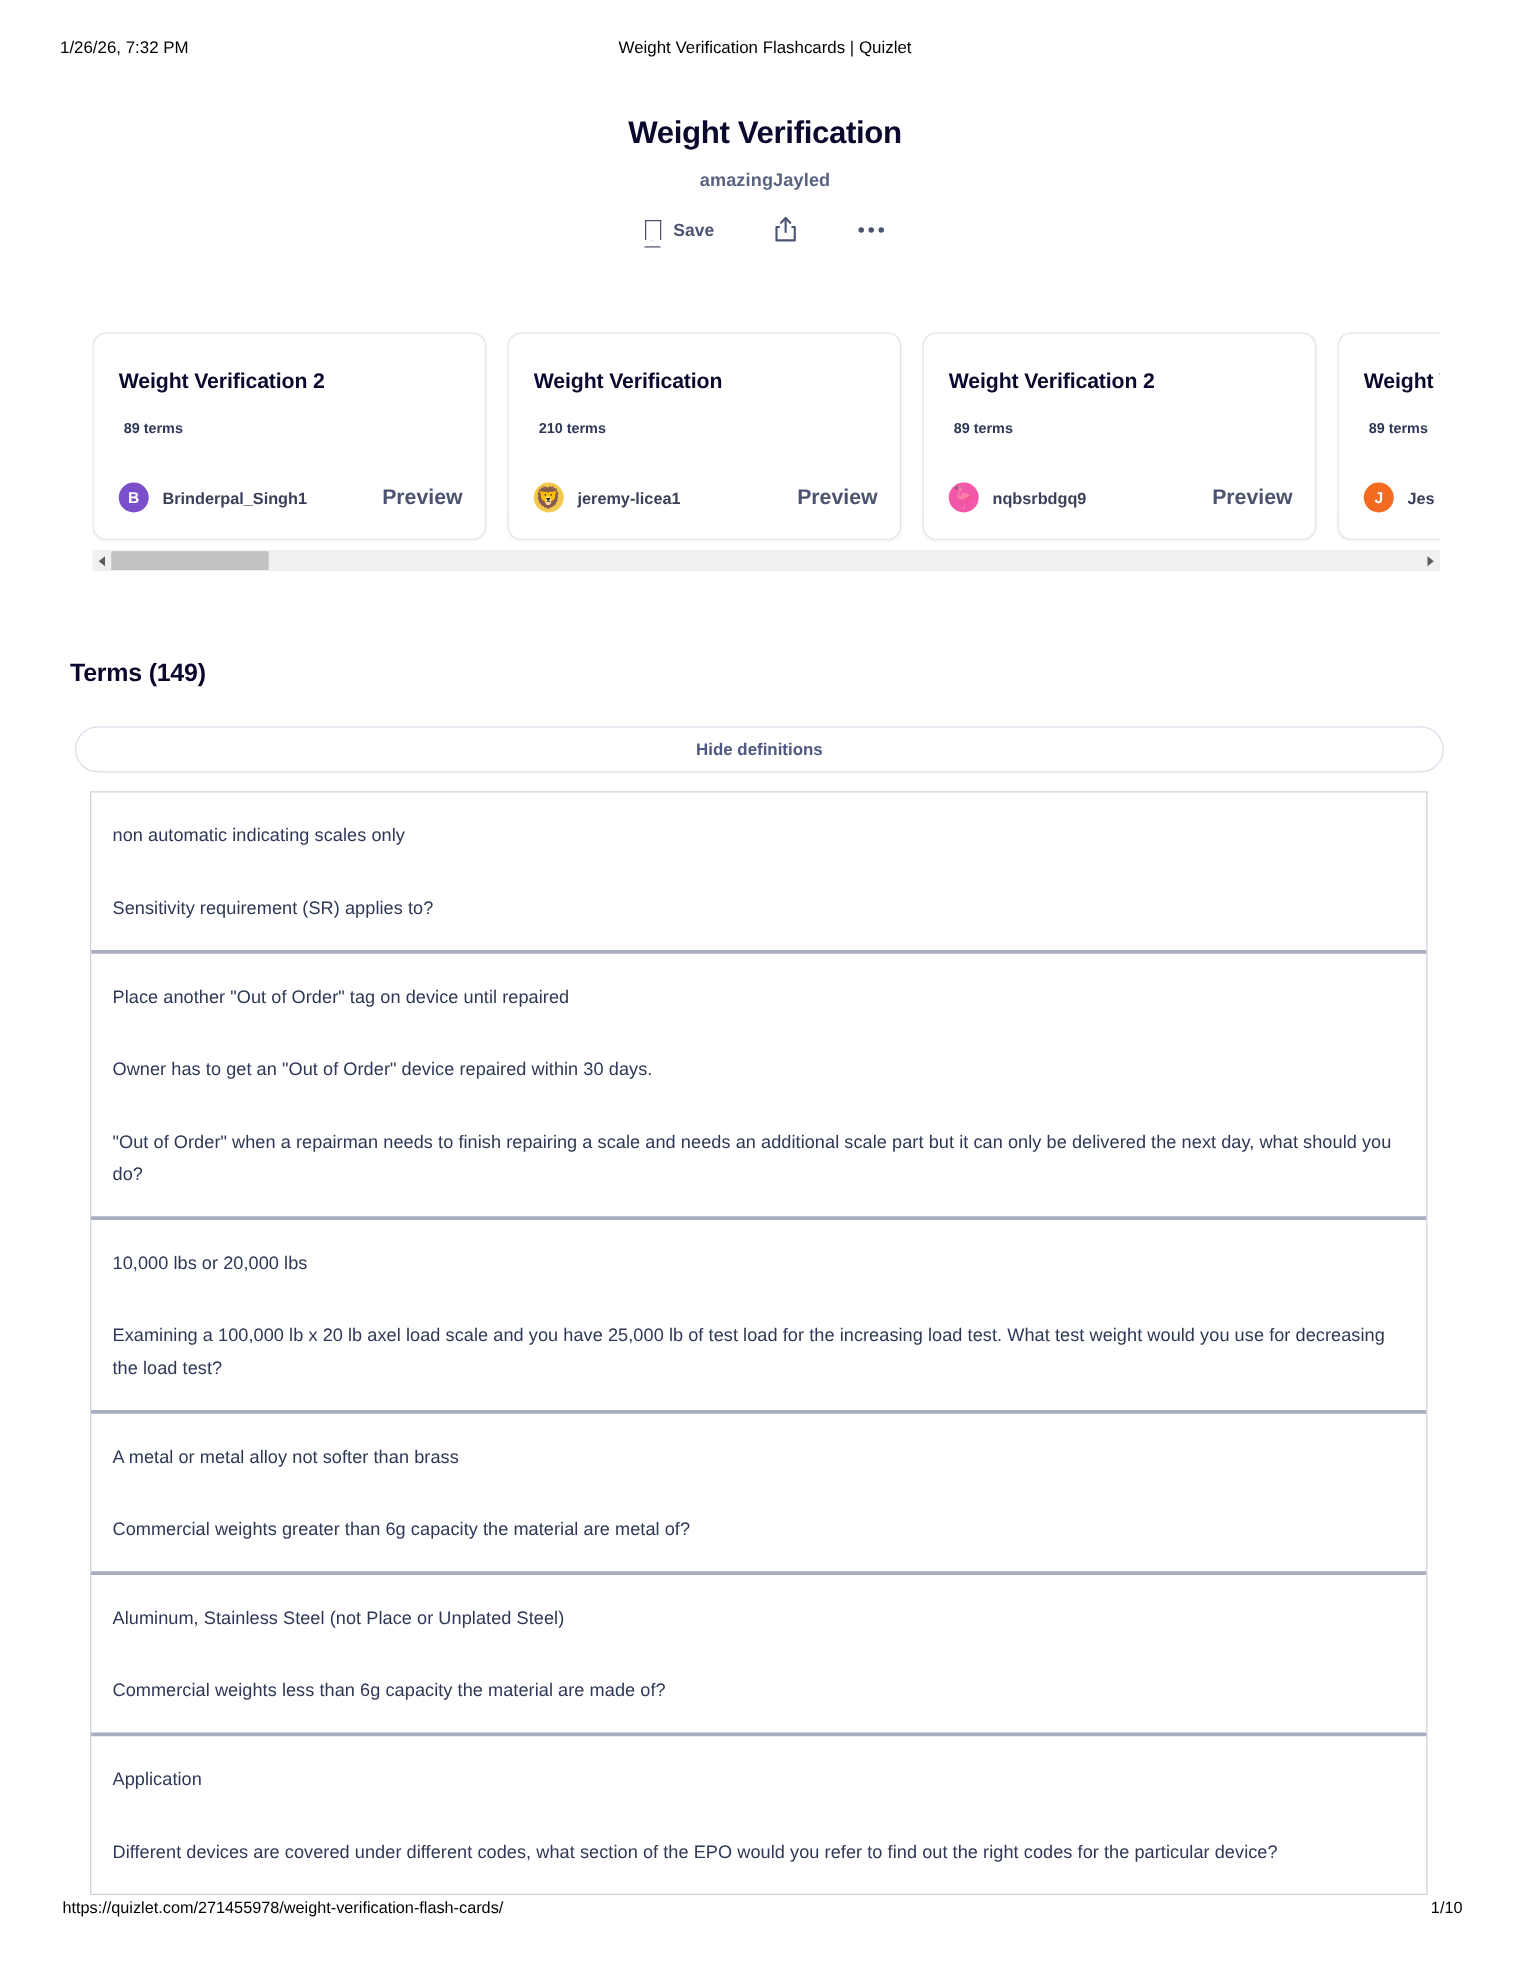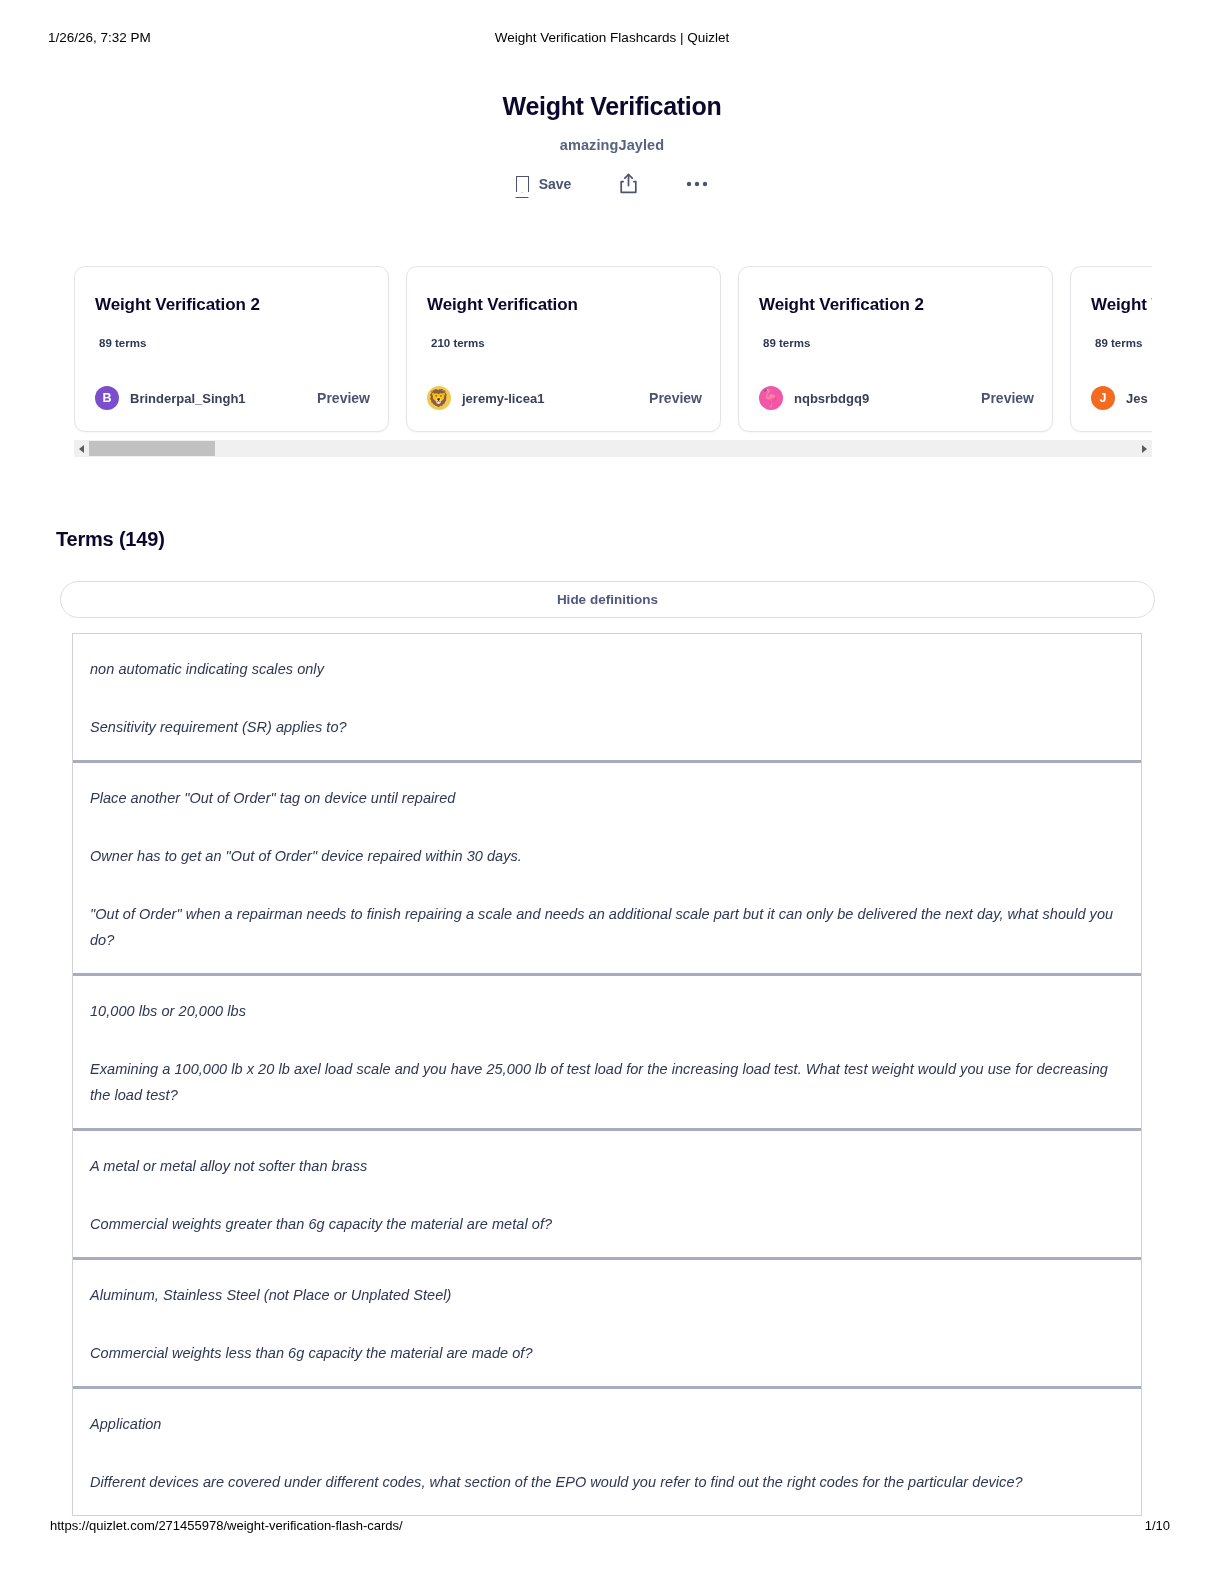--- a/index.html
+++ b/index.html
@@ -182,21 +182,21 @@
     font-family: "Liberation Sans", sans-serif;
   }
   .avatar.emoji { font-size: 17px; line-height: 1; }
   .card-username {
     font-size: 13px;
     font-weight: 700;
     color: #394057;
     white-space: nowrap;
   }
   .card-preview {
-    font-size: 14px;
+    font-size: 17px;
     font-weight: 700;
     color: #4c5370;
     white-space: nowrap;
     flex: none;
     margin-left: 14px;
   }
 
   
   .h-scrollbar {
     position: absolute;
@@ -276,21 +276,20 @@
     border-bottom: 3px solid #a7acbe;
     box-sizing: border-box;
   }
   .term-row:last-child { border-bottom: none; }
   .term-row .line {
     font-size: 14.5px;
     line-height: 26px;
     color: #2e3856;
     margin: 0;
     letter-spacing: 0.05px;
-    font-style: italic;
   }
   .term-row .line + .line { margin-top: 32px; }
 
   
   .print-footer {
     position: absolute;
     left: 0;
     top: 1518px;
     width: 1224px;
     height: 20px;

